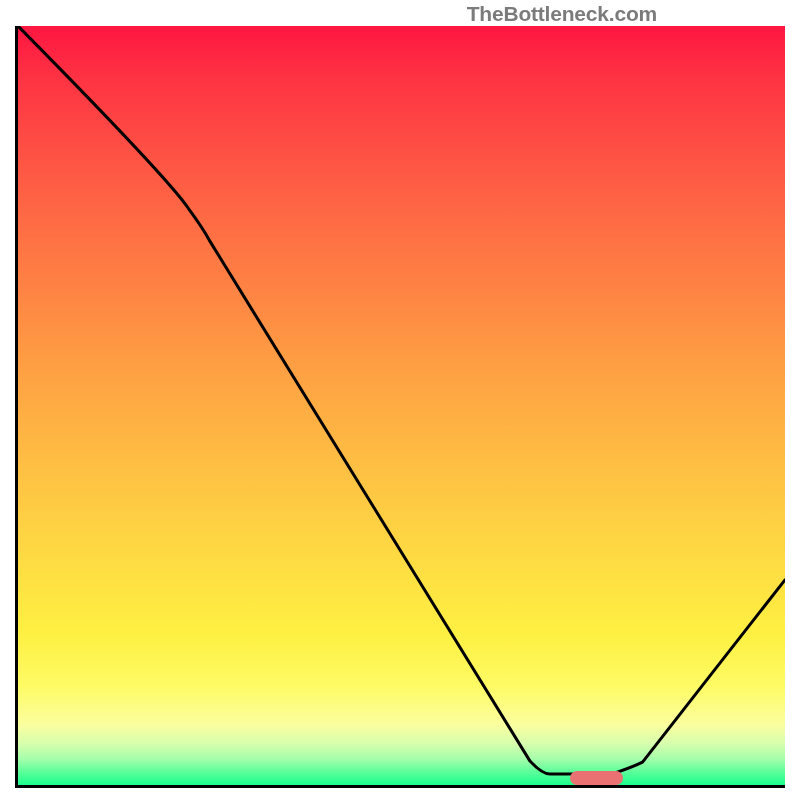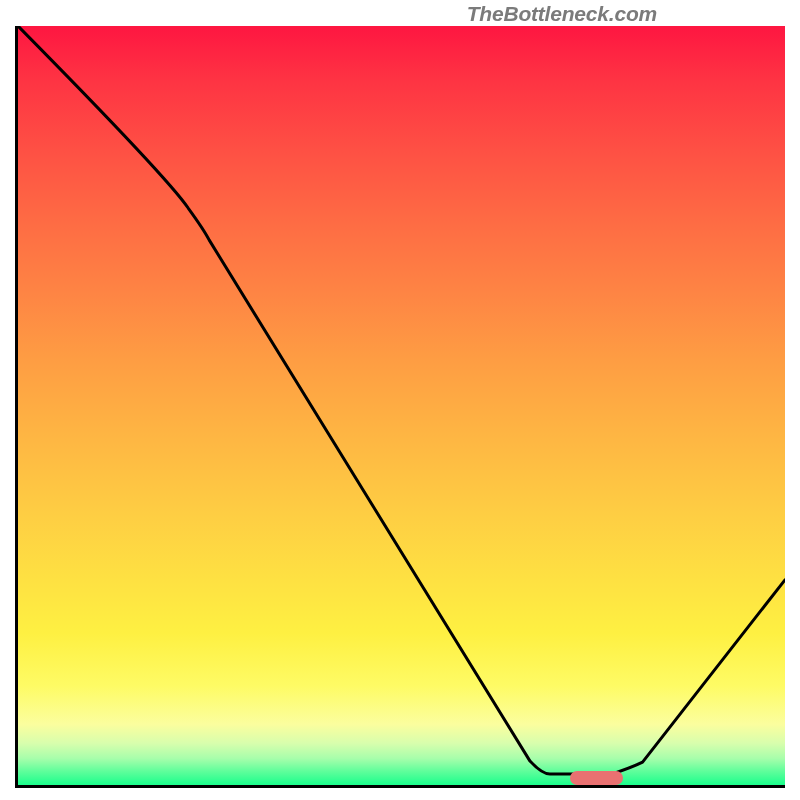--- a/index.html
+++ b/index.html
@@ -7,21 +7,20 @@
     padding: 0;
     width: 800px;
     height: 800px;
     background: #ffffff;
     overflow: hidden;
   }
   .frame {
     position: relative;
     width: 672px;
     height: 800px;
-    font-style: italic;
   }
   .plot-area {
     position: absolute;
     left: 15px;
     top: 26px;
     width: 770px;
     height: 762px;
     box-sizing: border-box;
     border-left: 3.5px solid #000;
     border-bottom: 3.5px solid #000;

